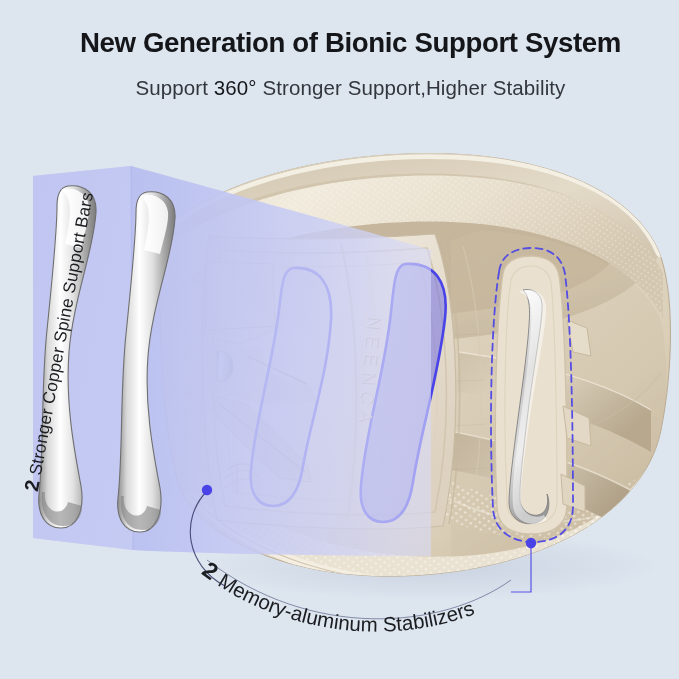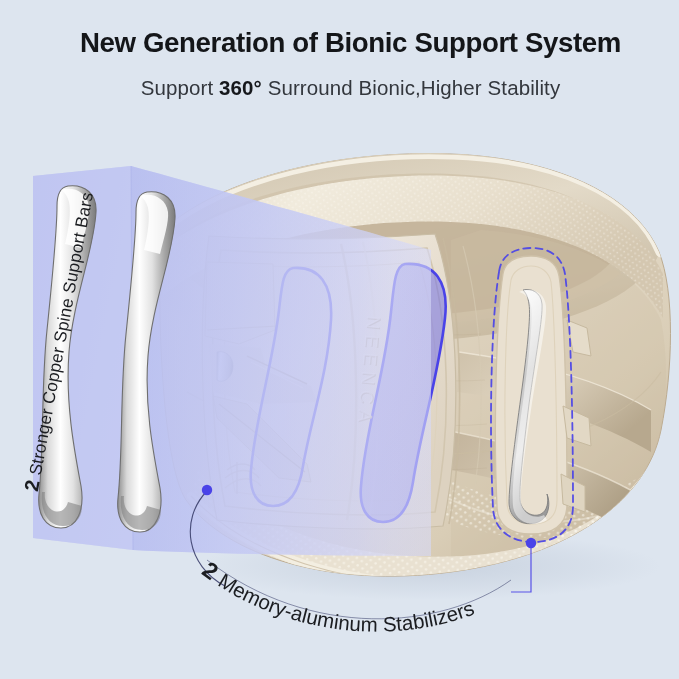--- a/index.html
+++ b/index.html
@@ -17,21 +17,21 @@
     font-family:"Liberation Sans","DejaVu Sans",sans-serif;
     font-size:28.5px;font-weight:700;color:#141619;
     letter-spacing:-0.4px;transform:scaleX(.97);
     white-space:nowrap;
   }
   .subtitle{
     position:absolute;left:0;top:76px;width:679px;text-align:center;
     font-size:20.5px;font-weight:400;color:#33373d;
     letter-spacing:.1px;white-space:nowrap;
   }
-  .subtitle b{font-weight:700;color:#16181c;}
+  .subtitle b{font-weight:400;color:#16181c;}
 
   
   .cap-left{
     position:absolute;left:-142px;top:330px;width:380px;
     transform:rotate(-79.5deg);transform-origin:50% 50%;
     font-size:17.2px;color:#1b1d21;white-space:nowrap;
     text-align:center;letter-spacing:.2px;
   }
   .cap-left .num{font-weight:700;font-size:20px;}
 
@@ -39,21 +39,21 @@
   svg{position:absolute;left:0;top:0;display:block;}
   .noclick{pointer-events:none;}
 </style>
 </head>
 <body>
 
 <div id="stage">
 
   <div class="title">New Generation of Bionic Support System</div>
 
-  <div class="subtitle"><span>Support </span><b>360°</b><span> Surround Bionic,Higher Stability</span></div>
+  <div class="subtitle"><span>Support </span><b>360°</b><span> Stronger Support,Higher Stability</span></div>
 
   <svg width="679" height="679" viewBox="0 0 679 679" class="noclick">
     <defs>
 
       <linearGradient id="gBeltTop" x1="0" y1="0" x2="1" y2="0.35">
         <stop offset="0" stop-color="#e4dccb"></stop>
         <stop offset="0.30" stop-color="#f1ebdd"></stop>
         <stop offset="0.62" stop-color="#e8dfcd"></stop>
         <stop offset="1" stop-color="#d4c7b0"></stop>
       </linearGradient>

